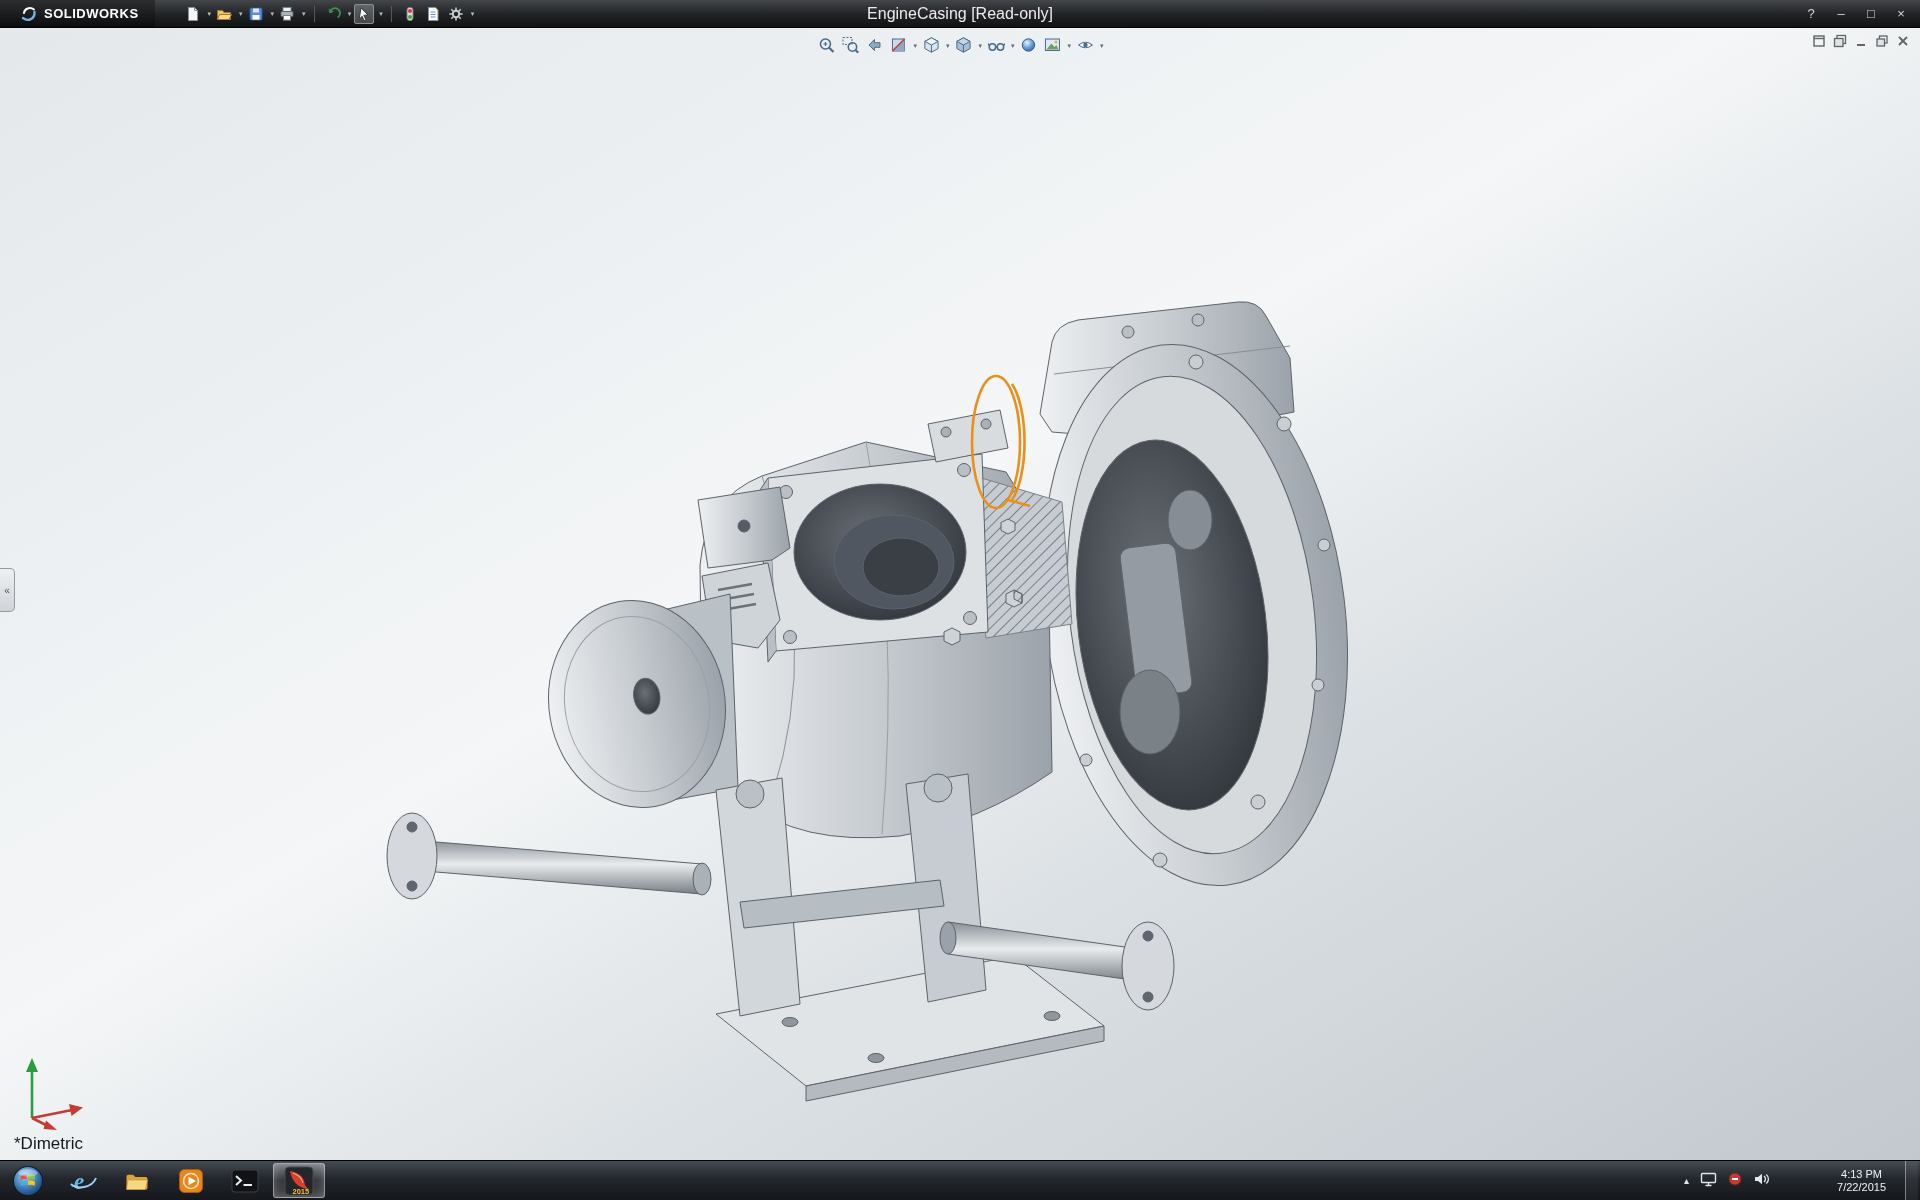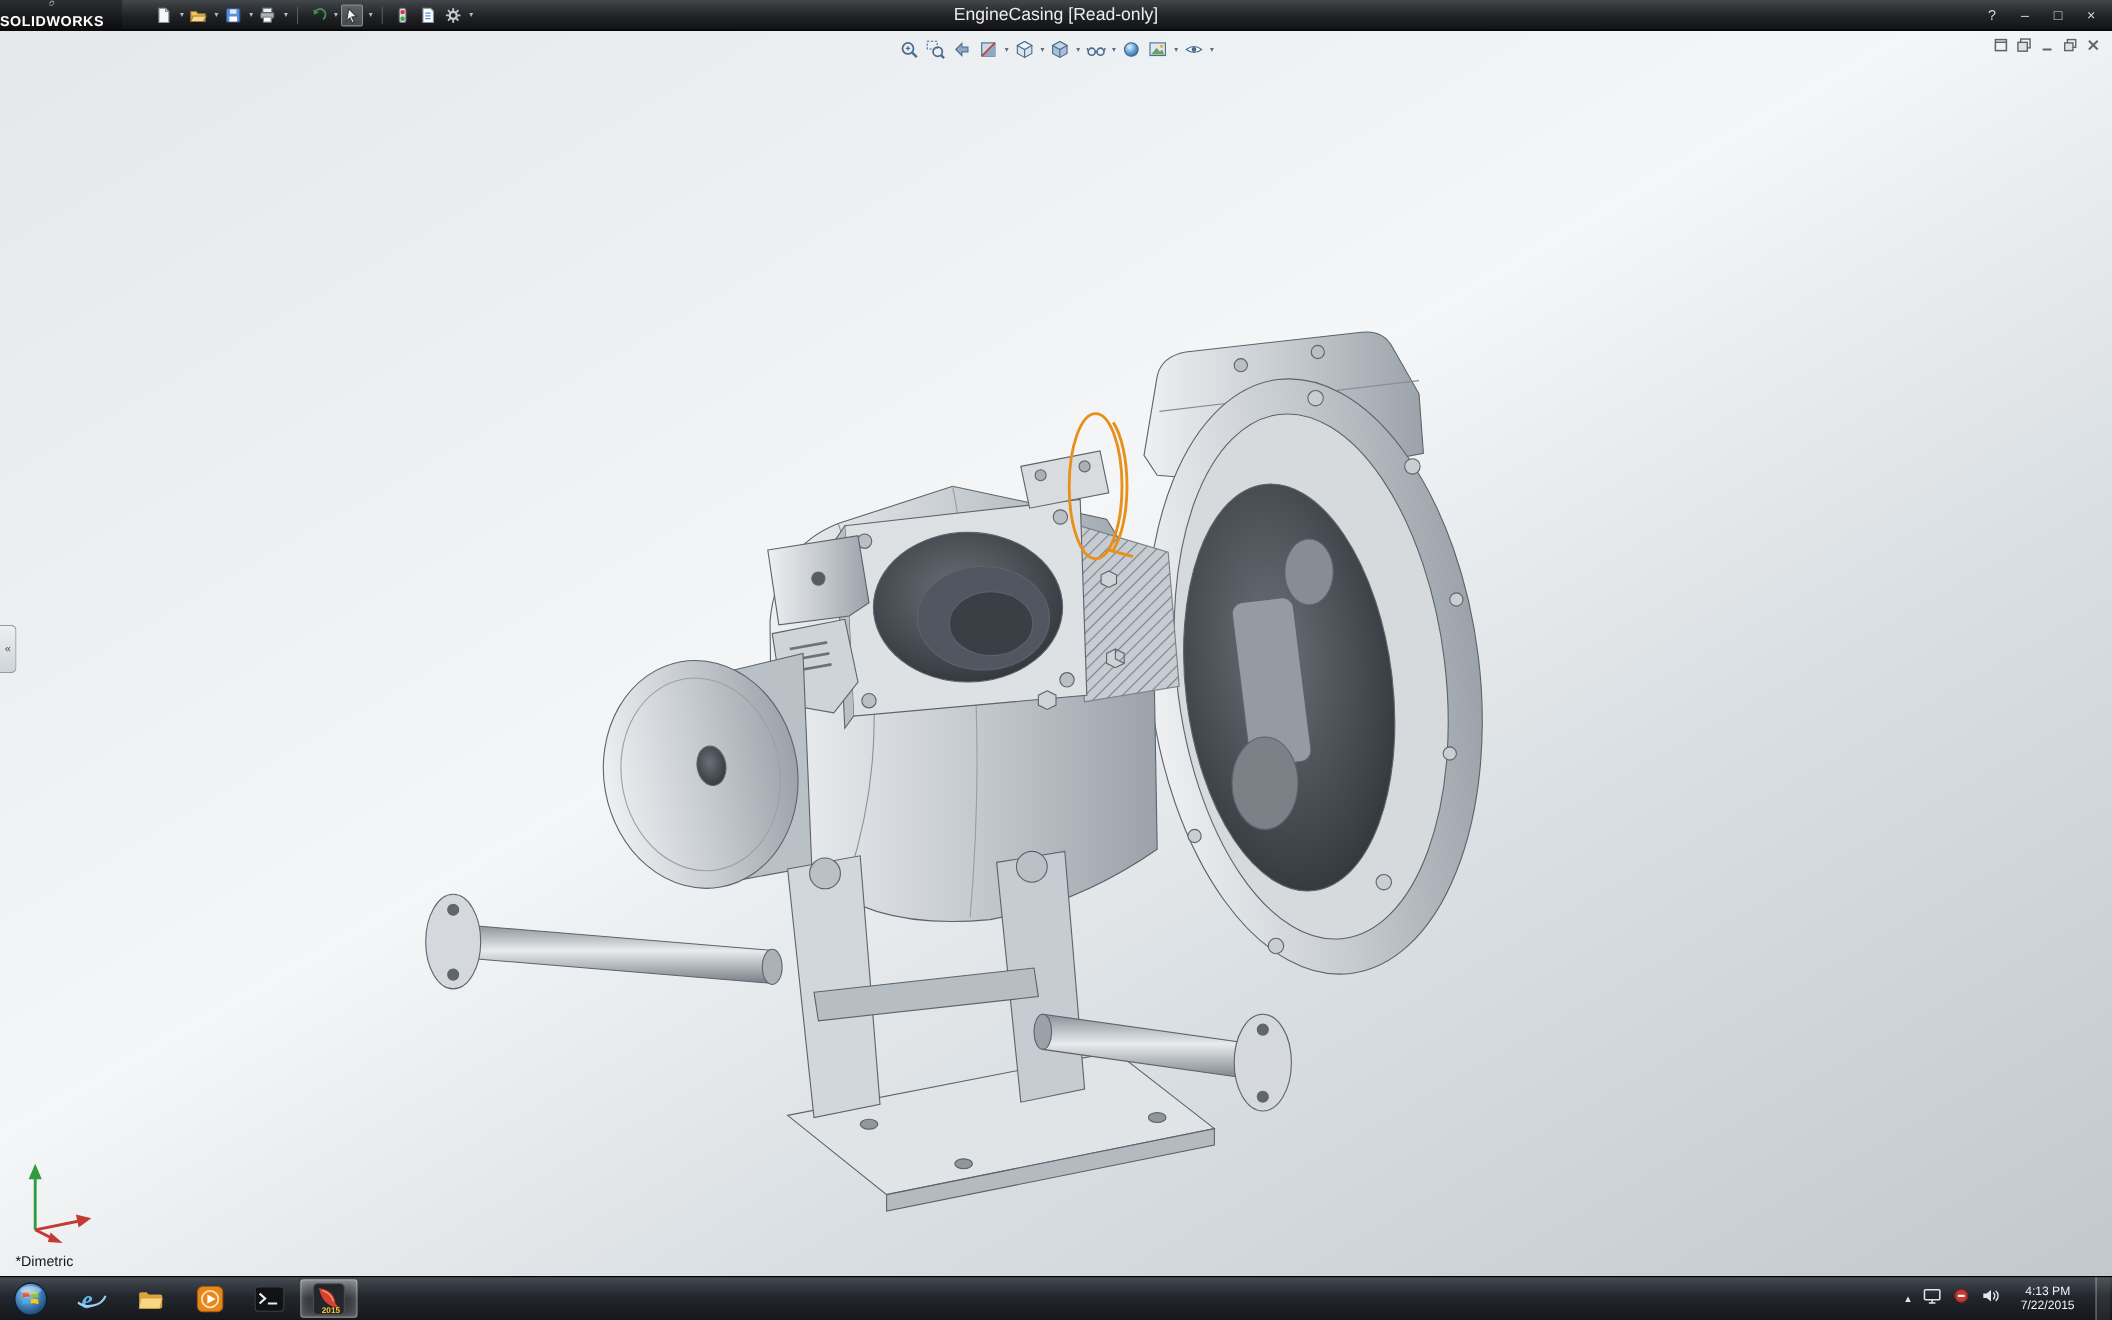--- a/index.html
+++ b/index.html
@@ -4,22 +4,22 @@
 <style>
   * { margin:0; padding:0; box-sizing:border-box; }
   html,body { width:1920px; height:1200px; }
   body { font-family:"Liberation Sans", sans-serif; background:#000; overflow:hidden; }
   .screen { position:relative; width:1920px; height:1200px; overflow:hidden; }
 
   
   .titlebar { position:absolute; top:0; left:0; right:0; height:28px; z-index:20;
     background:linear-gradient(#43464a, #202225 55%, #121314); border-bottom:1px solid #000;
     display:flex; align-items:center; color:#e8e8e8; }
-  .logo { display:flex; align-items:center; gap:6px; height:100%; padding:0 16px 0 0;
-    background:linear-gradient(#2c2e30,#0b0c0d);flex-direction:column; }
+  .logo { display:flex; align-items:center; gap:6px; height:100%; padding:0 16px 0 20px;
+    background:linear-gradient(#2c2e30,#0b0c0d); }
   .brand { font-size:13px; font-weight:bold; letter-spacing:.5px; color:#fff; }
   .file-toolbar { display:flex; align-items:center; gap:3px; padding-left:28px; }
   .tool { display:flex; align-items:center; padding:2px 2px; border-radius:2px; }
   .tool.pressed { background:rgba(255,255,255,.22); border:1px solid #8a8f94; padding:1px 1px; }
   .caret { font-size:7px; color:#b7bcc1; margin-left:2px; line-height:1; }
   .tb-sep { width:1px; height:16px; background:#55595d; margin:0 5px; }
   .win-title { position:absolute; left:50%; top:0; transform:translateX(-50%);
     line-height:28px; font-size:16px; color:#ececec; white-space:nowrap; }
   .win-controls { margin-left:auto; display:flex; align-items:center; gap:16px;
     padding-right:12px; font-size:13px; color:#d7d7d7; }
@@ -35,36 +35,36 @@
   .hud-tool { display:flex; align-items:center; padding:2px 1px; border-radius:3px; }
   .hud-caret { font-size:7px; color:#5d6d7d; margin-left:1px; line-height:1; }
 
   .doc-controls { position:absolute; top:6px; right:10px; display:flex; align-items:center; gap:7px; }
 
   .panel-tab { position:absolute; left:0; top:540px; width:15px; height:44px;
     background:linear-gradient(#eef0f2,#cfd4d8); border:1px solid #959ba1; border-left:none;
     border-radius:0 5px 5px 0; display:flex; align-items:center; justify-content:center;
     font-size:10px; color:#4a5158; }
 
-  .orientation-label { position:absolute; left:14px; bottom:6px; font-size:13px; color:#15181b; }
+  .orientation-label { position:absolute; left:14px; bottom:6px; font-size:17px; color:#15181b; }
   .triad { position:absolute; left:16px; bottom:28px; }
 
   
   .taskbar { position:absolute; left:0; right:0; bottom:0; height:40px; z-index:20;
     background:linear-gradient(#454b53,#23272d 45%, #15171b);
     border-top:1px solid #000; display:flex; align-items:stretch; color:#e9eff5; }
   .start-btn { width:56px; display:flex; align-items:center; justify-content:center; }
   .task-apps { display:flex; align-items:stretch; }
   .task-btn { width:52px; margin:2px 1px; border-radius:3px;
     display:flex; align-items:center; justify-content:center; }
   .task-btn.active { background:linear-gradient(rgba(255,255,255,.30),rgba(255,255,255,.10) 50%,rgba(255,255,255,.18));
     border:1px solid rgba(255,255,255,.45); box-shadow:inset 0 0 8px rgba(255,255,255,.25);text-align:center; }
   .tray { margin-left:auto; display:flex; align-items:center; gap:11px; padding-right:2px; }
   .tray-caret { font-size:10px; color:#dfe6ec; }
-  .clock { text-align:center; font-size:11px; line-height:13px; color:#eef3f8; padding:0 8px; }
+  .clock { text-align:center; font-size:11px; line-height:13px; color:#eef3f8; padding:0 8px;margin-left:48px; }
   .show-desktop { width:13px; align-self:stretch; border-left:1px solid rgba(255,255,255,.4);
     background:rgba(255,255,255,.06); }
 </style>
 </head>
 <body>
 
 <div class="screen">
 
   <header class="titlebar">
     <div class="logo">

